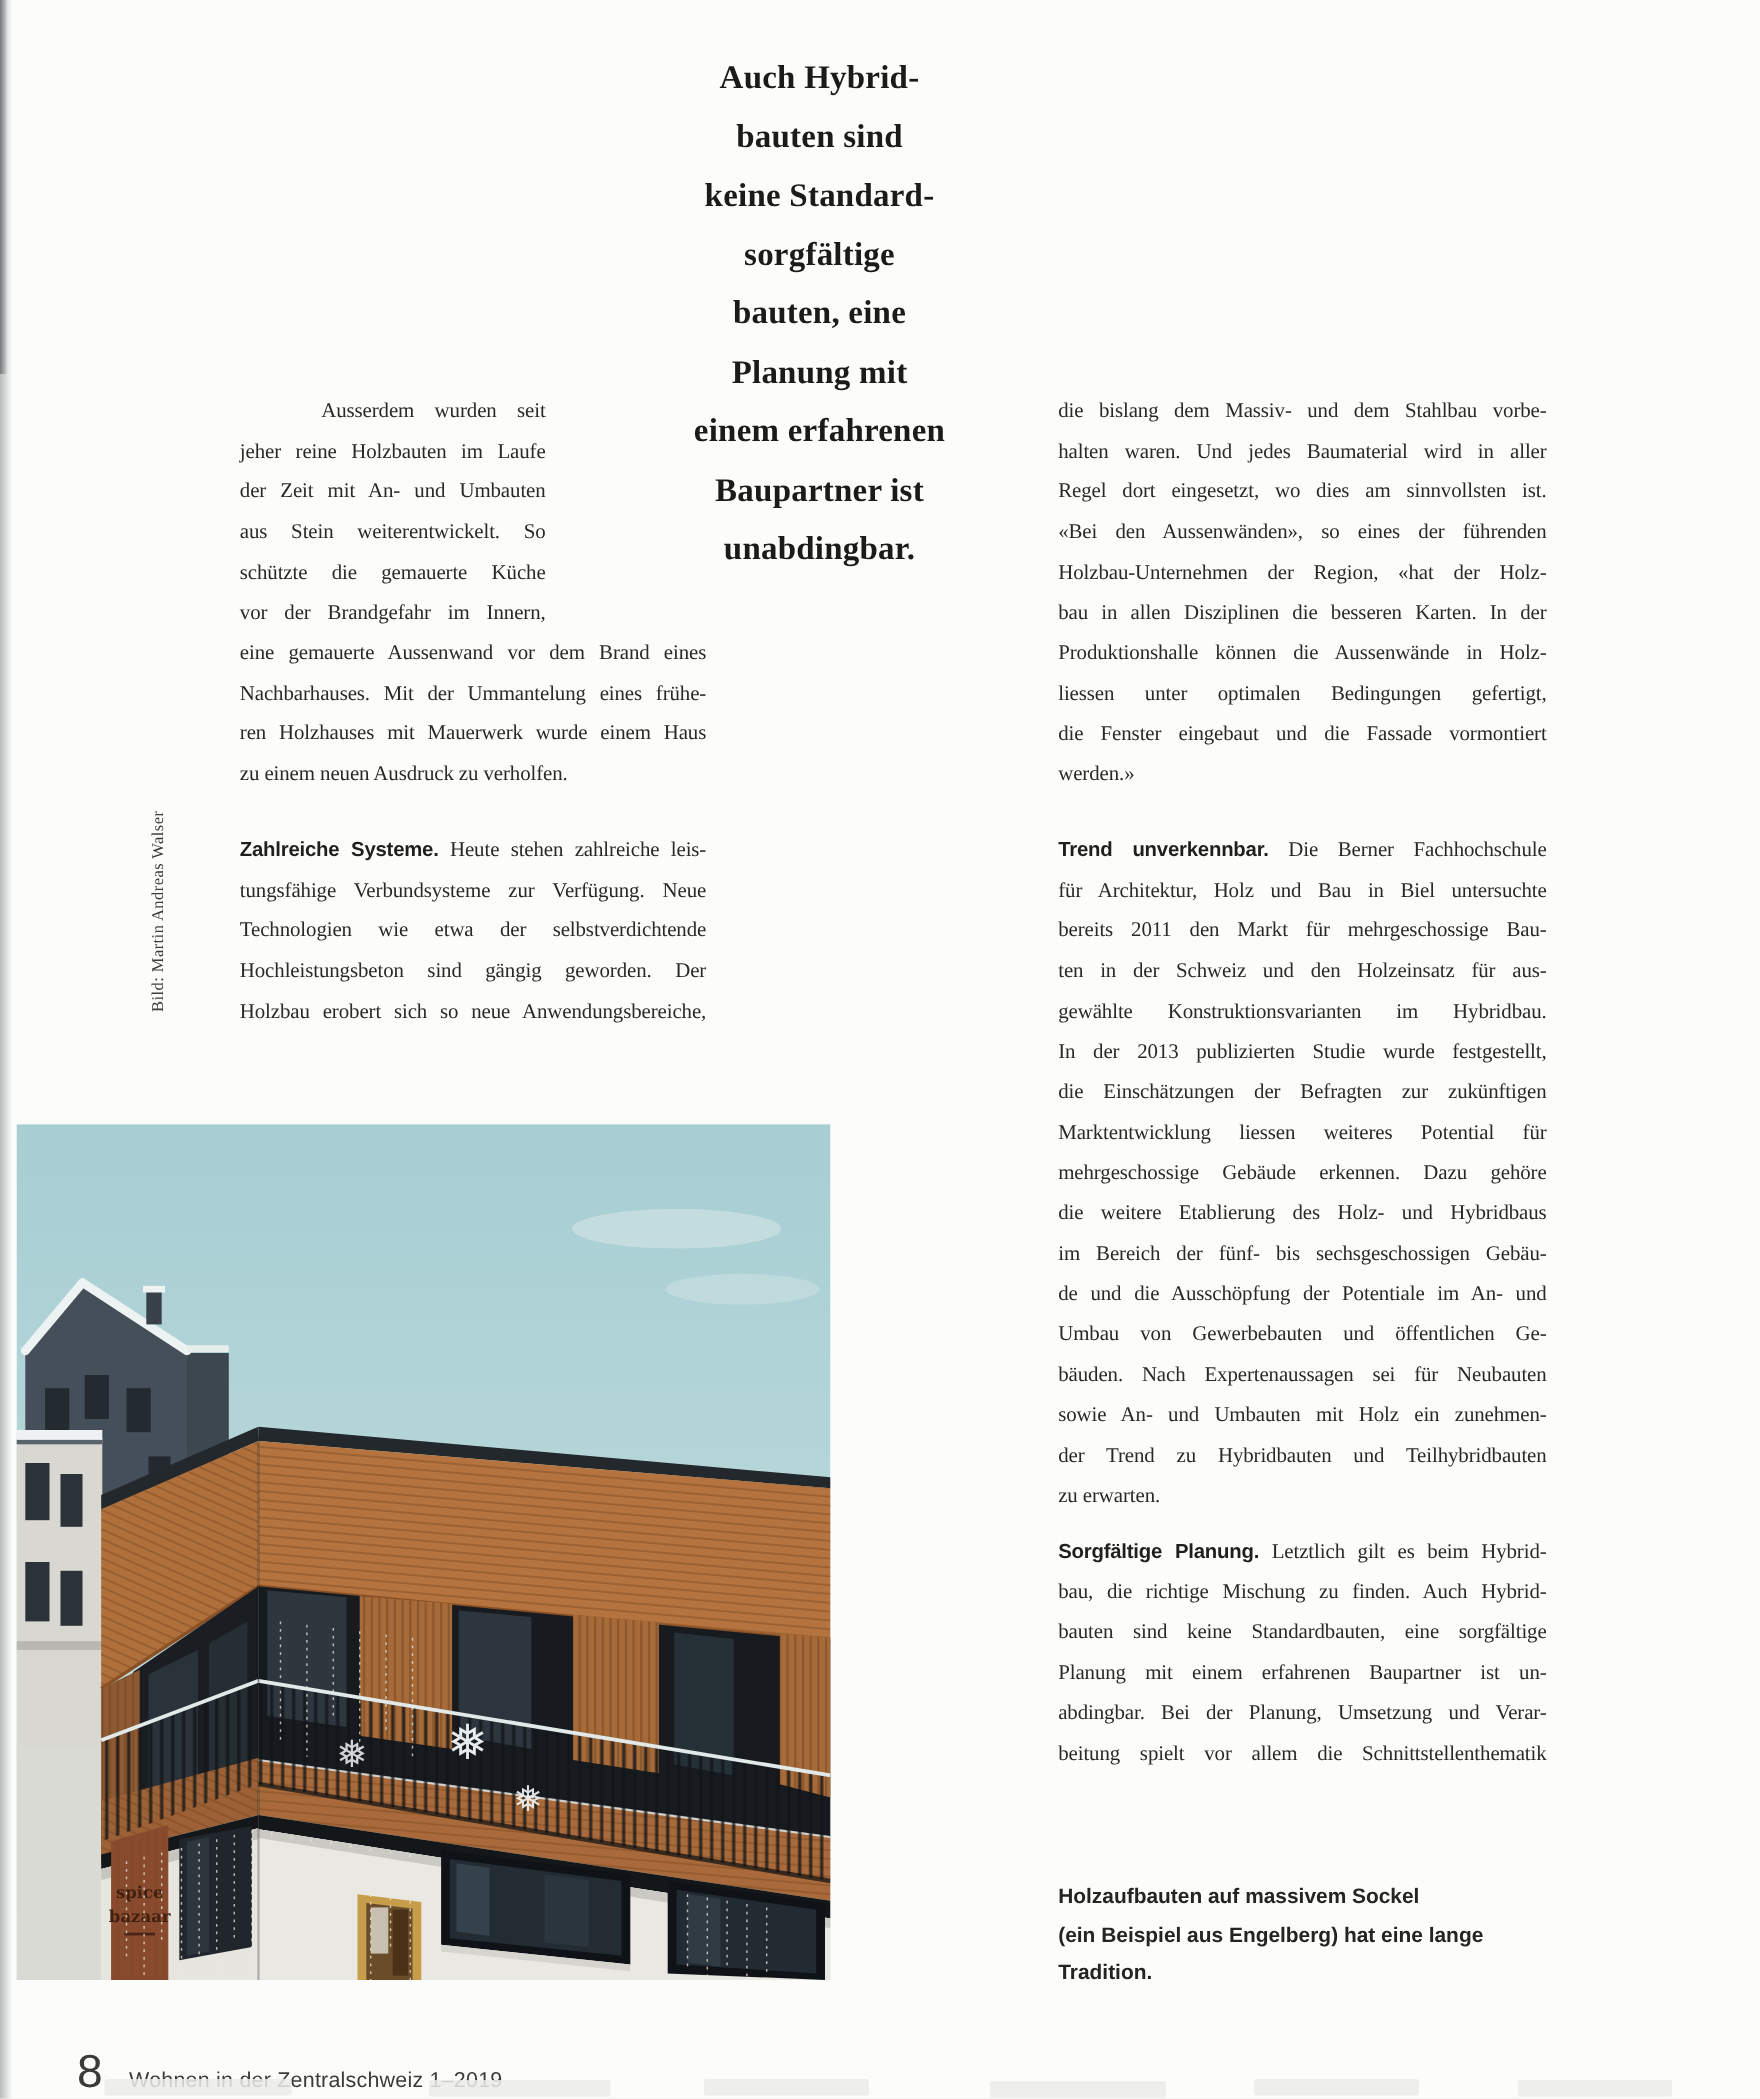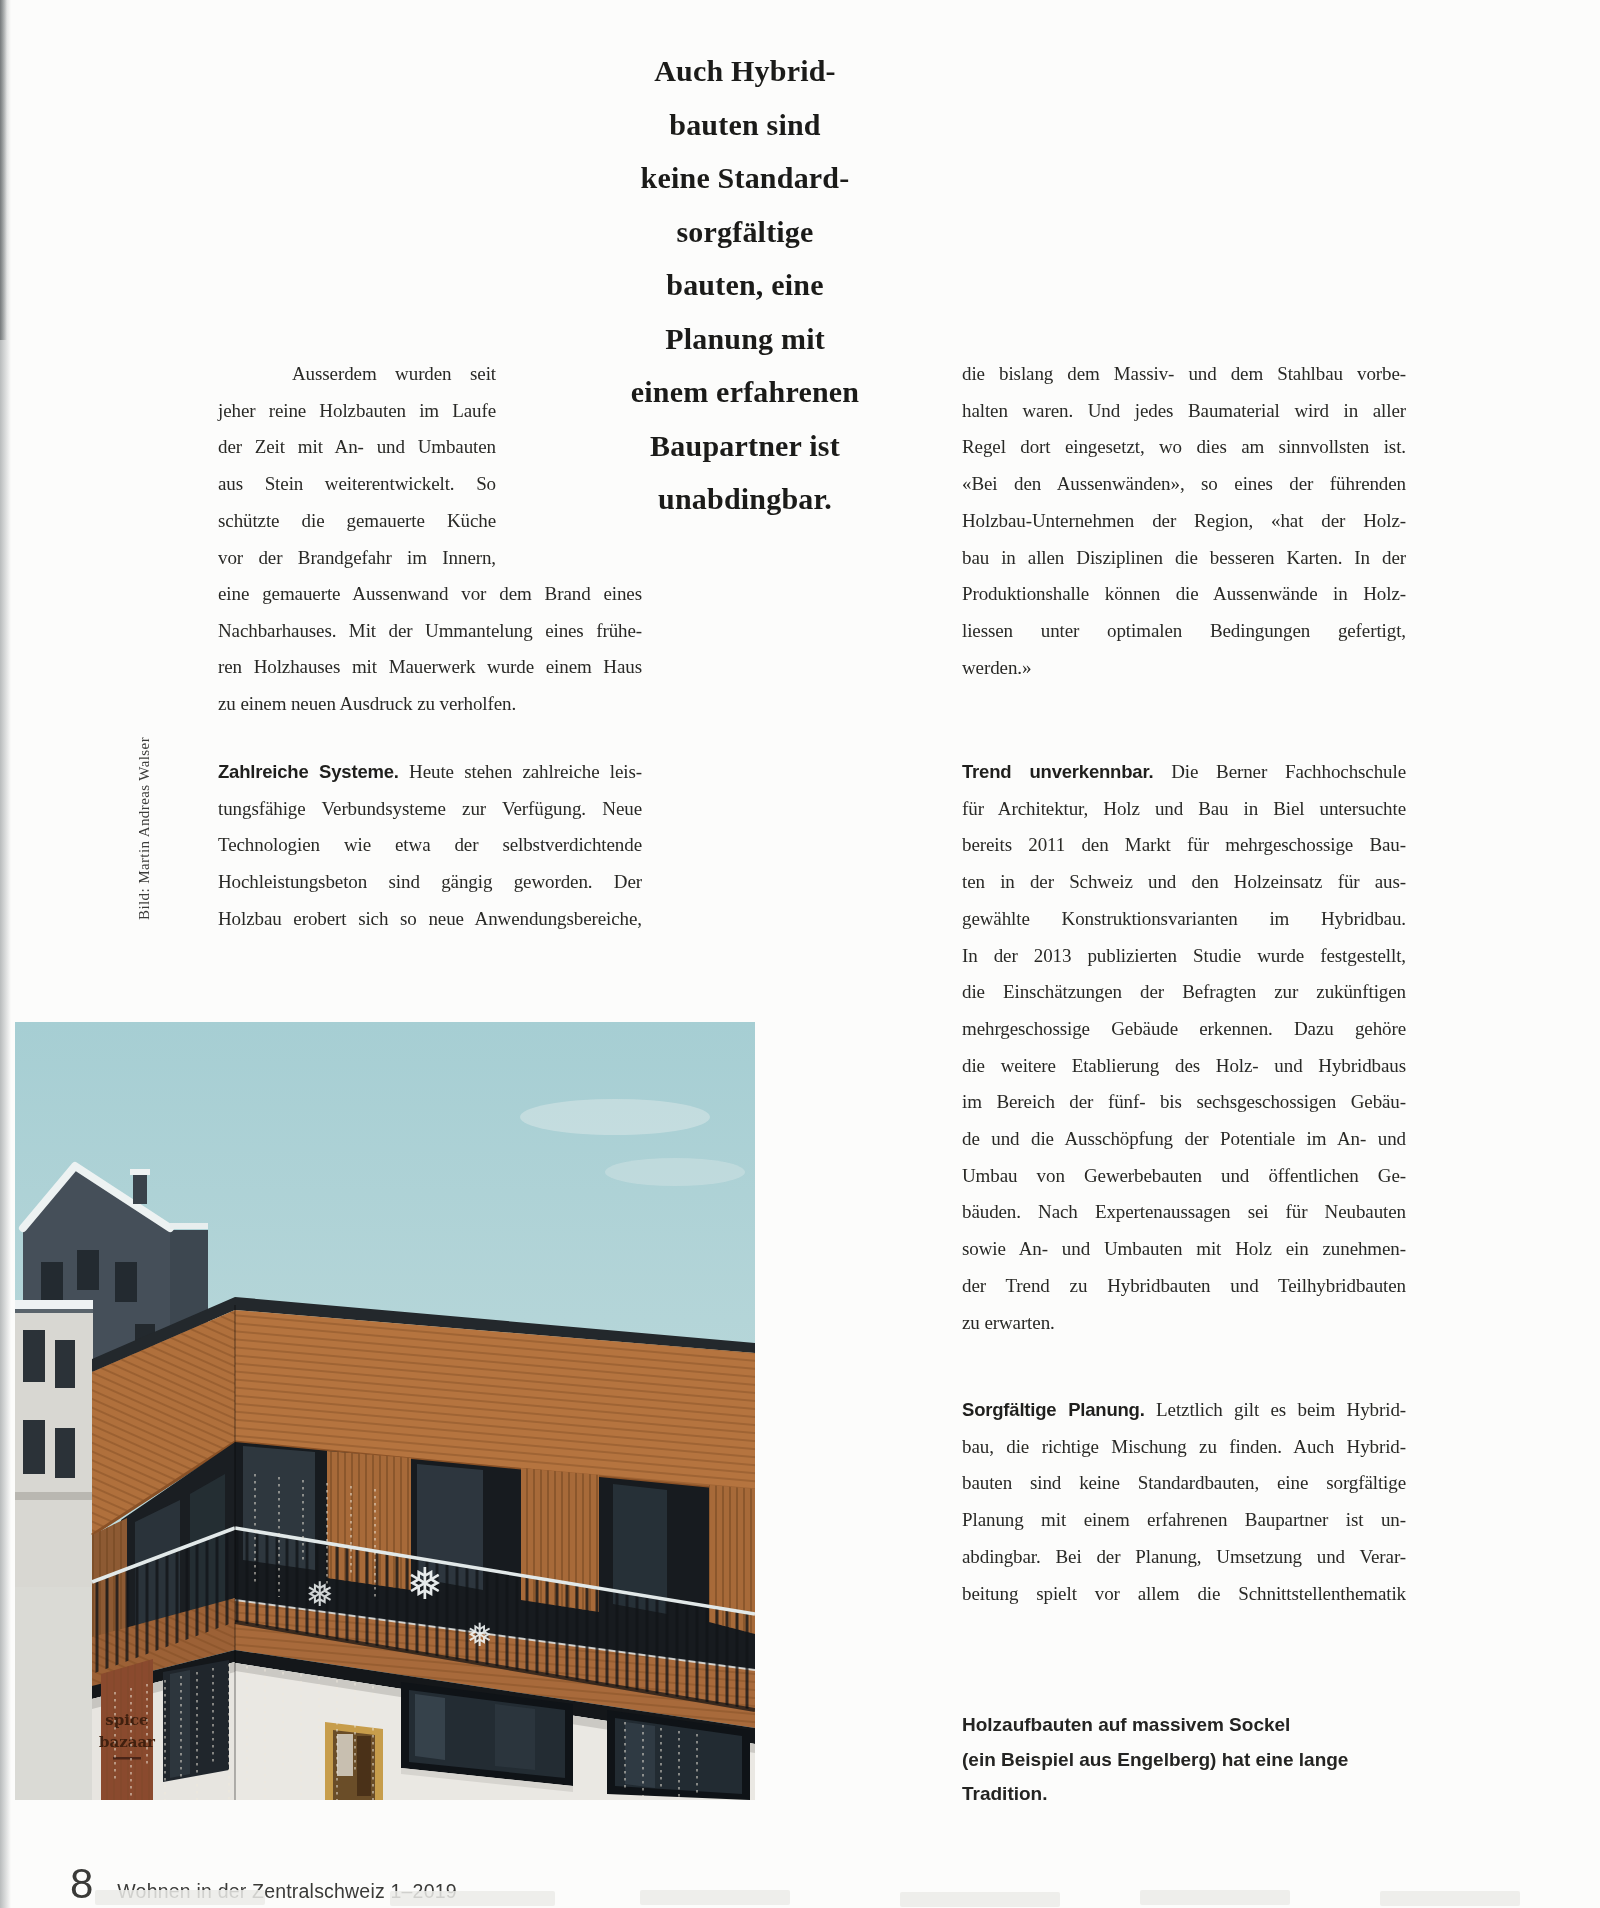--- a/index.html
+++ b/index.html
@@ -84,30 +84,32 @@
 
   <div class="body justified" style="left:962px;top:356px;width:444px;">
       <div class="line">die bislang dem Massiv- und dem Stahlbau vorbe-</div>
       <div class="line">halten waren. Und jedes Baumaterial wird in aller</div>
       <div class="line">Regel dort eingesetzt, wo dies am sinnvollsten ist.</div>
       <div class="line">«Bei den Aussenwänden», so eines der führenden</div>
       <div class="line">Holzbau-Unternehmen der Region, «hat der Holz-</div>
       <div class="line">bau in allen Disziplinen die besseren Karten. In der</div>
       <div class="line">Produktionshalle können die Aussenwände in Holz-</div>
       <div class="line">liessen unter optimalen Bedingungen gefertigt,</div>
+      <div class="line">die Fenster eingebaut und die Fassade vormontiert</div>
       <div class="line" style="text-align-last: left;">werden.»</div>
     </div>
   <div class="body justified" style="left:962px;top:754px;width:444px;">
       <div class="line"><b class="runin">Trend unverkennbar.</b> Die Berner Fachhochschule</div>
       <div class="line">für Architektur, Holz und Bau in Biel untersuchte</div>
       <div class="line">bereits 2011 den Markt für mehrgeschossige Bau-</div>
       <div class="line">ten in der Schweiz und den Holzeinsatz für aus-</div>
       <div class="line">gewählte Konstruktionsvarianten im Hybridbau.</div>
       <div class="line">In der 2013 publizierten Studie wurde festgestellt,</div>
       <div class="line">die Einschätzungen der Befragten zur zukünftigen</div>
+      <div class="line">Marktentwicklung liessen weiteres Potential für</div>
       <div class="line">mehrgeschossige Gebäude erkennen. Dazu gehöre</div>
       <div class="line">die weitere Etablierung des Holz- und Hybridbaus</div>
       <div class="line">im Bereich der fünf- bis sechsgeschossigen Gebäu-</div>
       <div class="line">de und die Ausschöpfung der Potentiale im An- und</div>
       <div class="line">Umbau von Gewerbebauten und öffentlichen Ge-</div>
       <div class="line">bäuden. Nach Expertenaussagen sei für Neubauten</div>
       <div class="line">sowie An- und Umbauten mit Holz ein zunehmen-</div>
       <div class="line">der Trend zu Hybridbauten und Teilhybridbauten</div>
       <div class="line" style="text-align-last: left;">zu erwarten.</div>
     </div>

